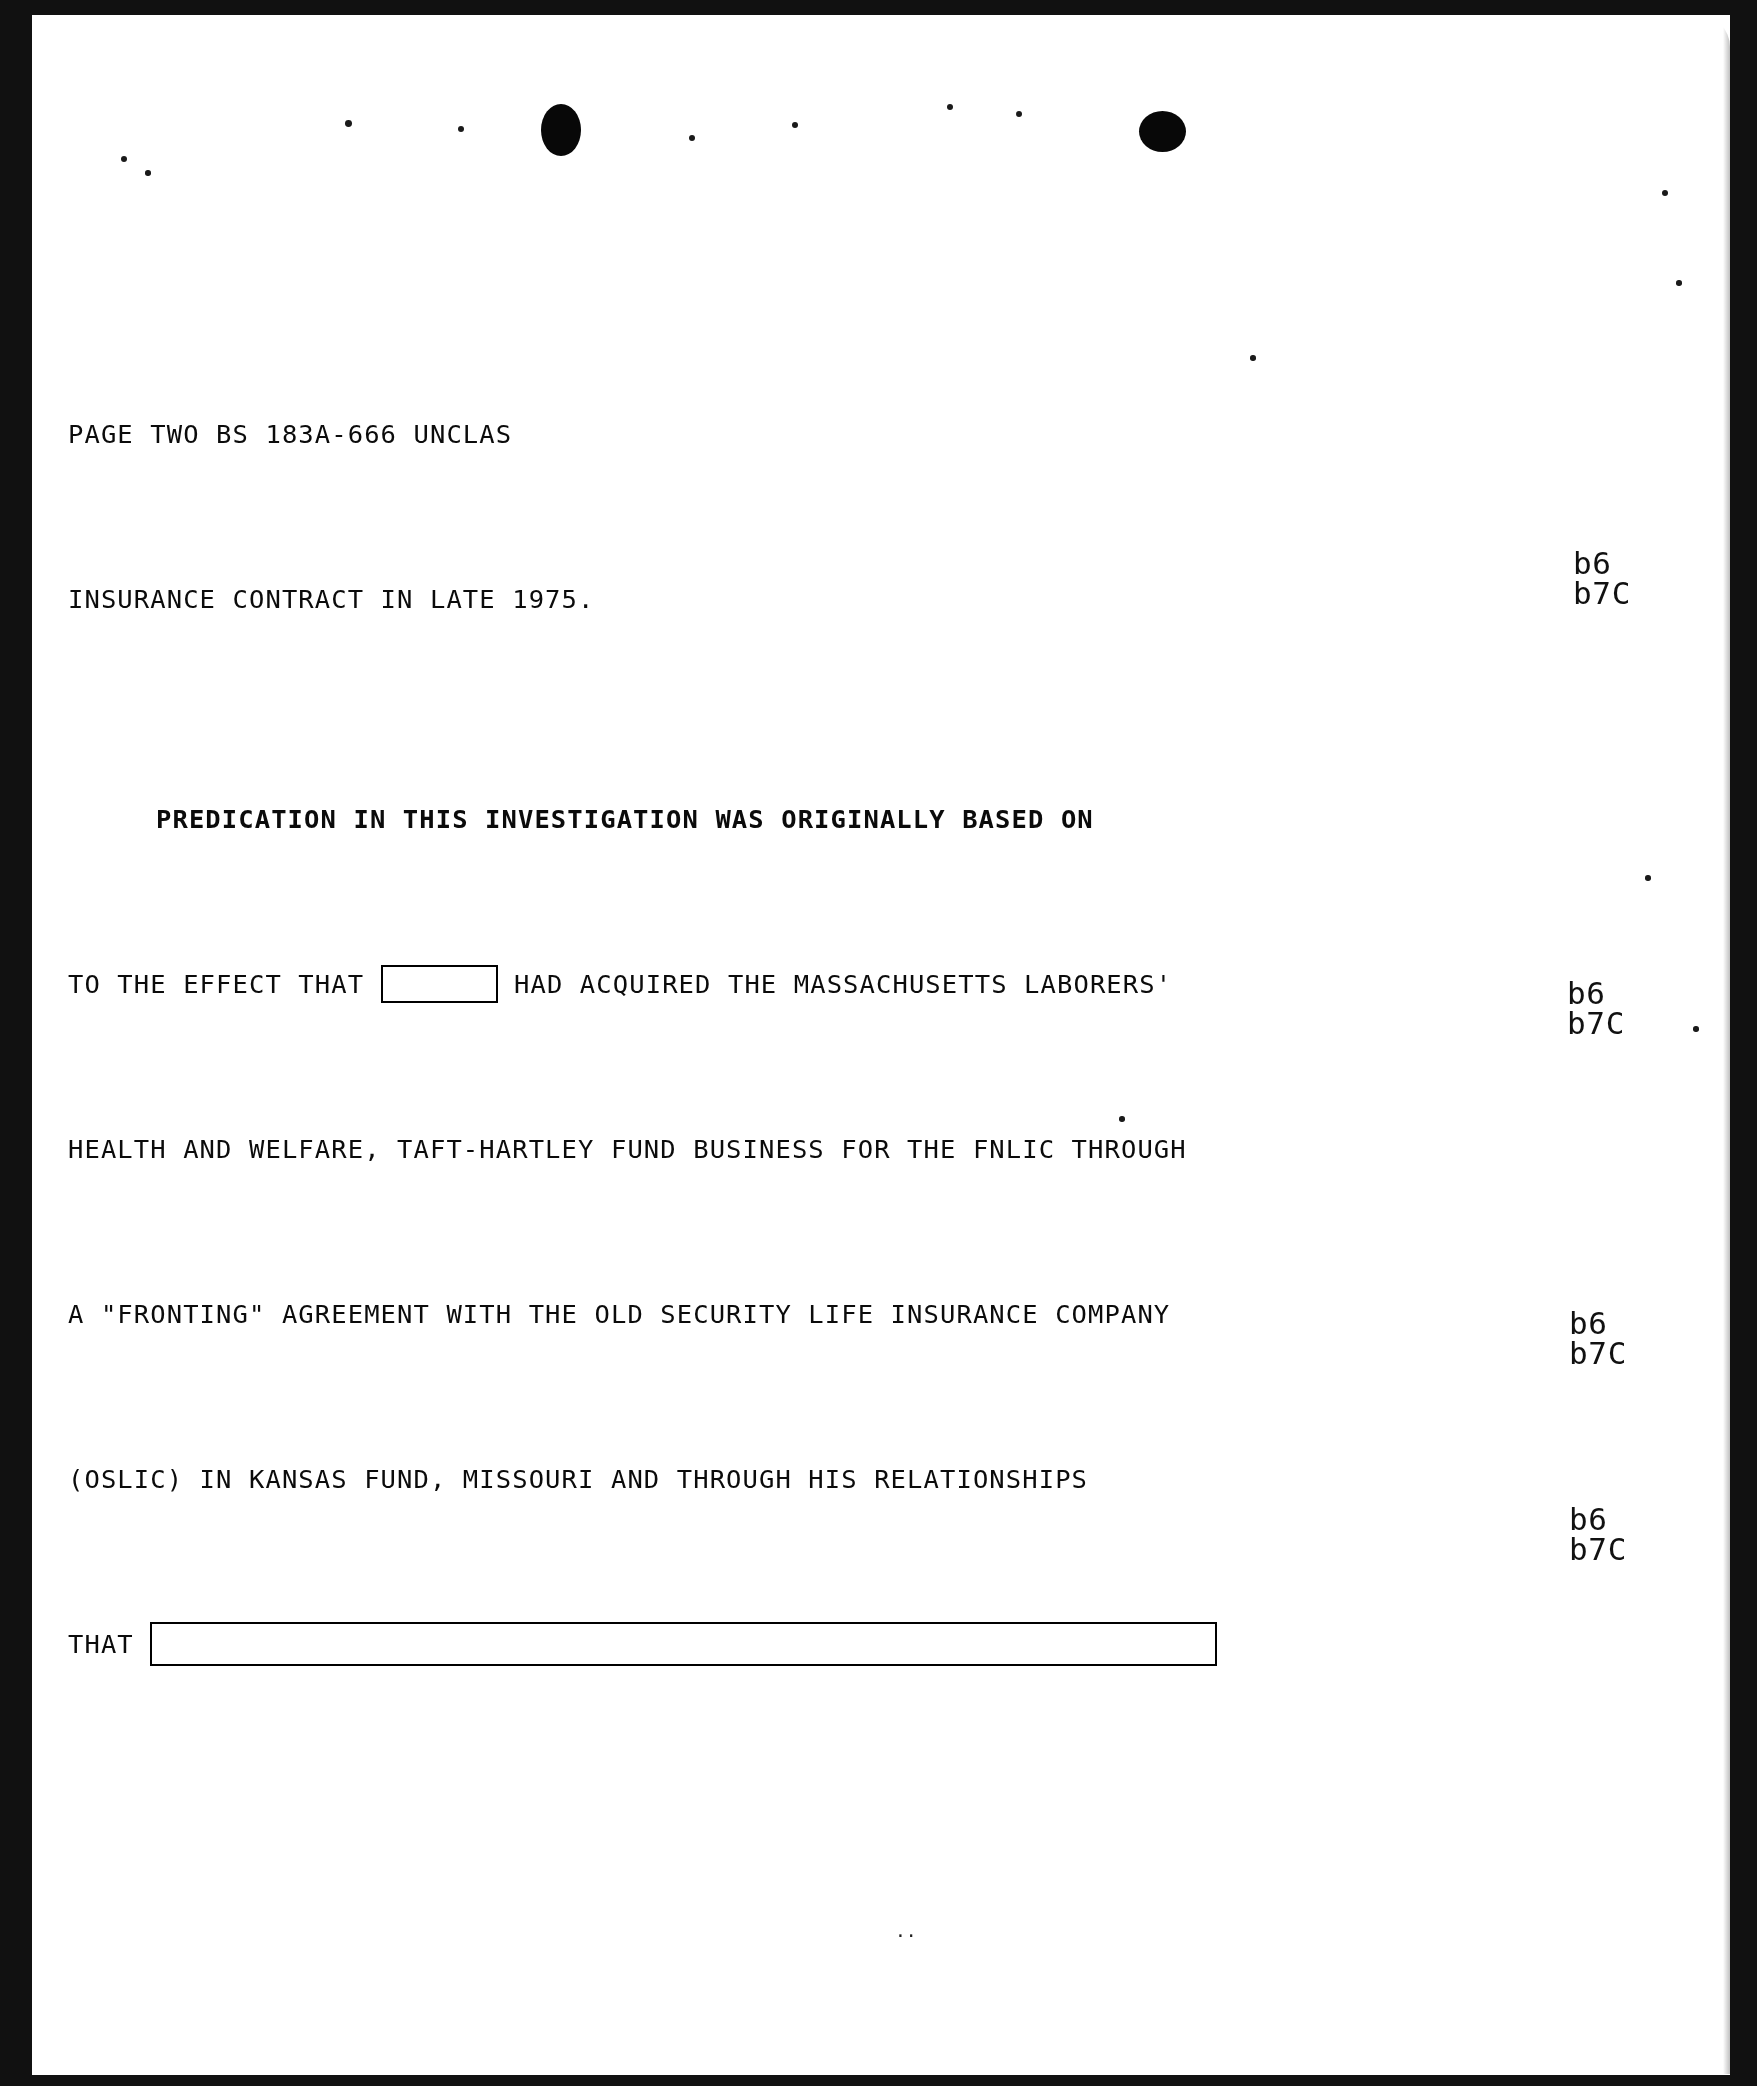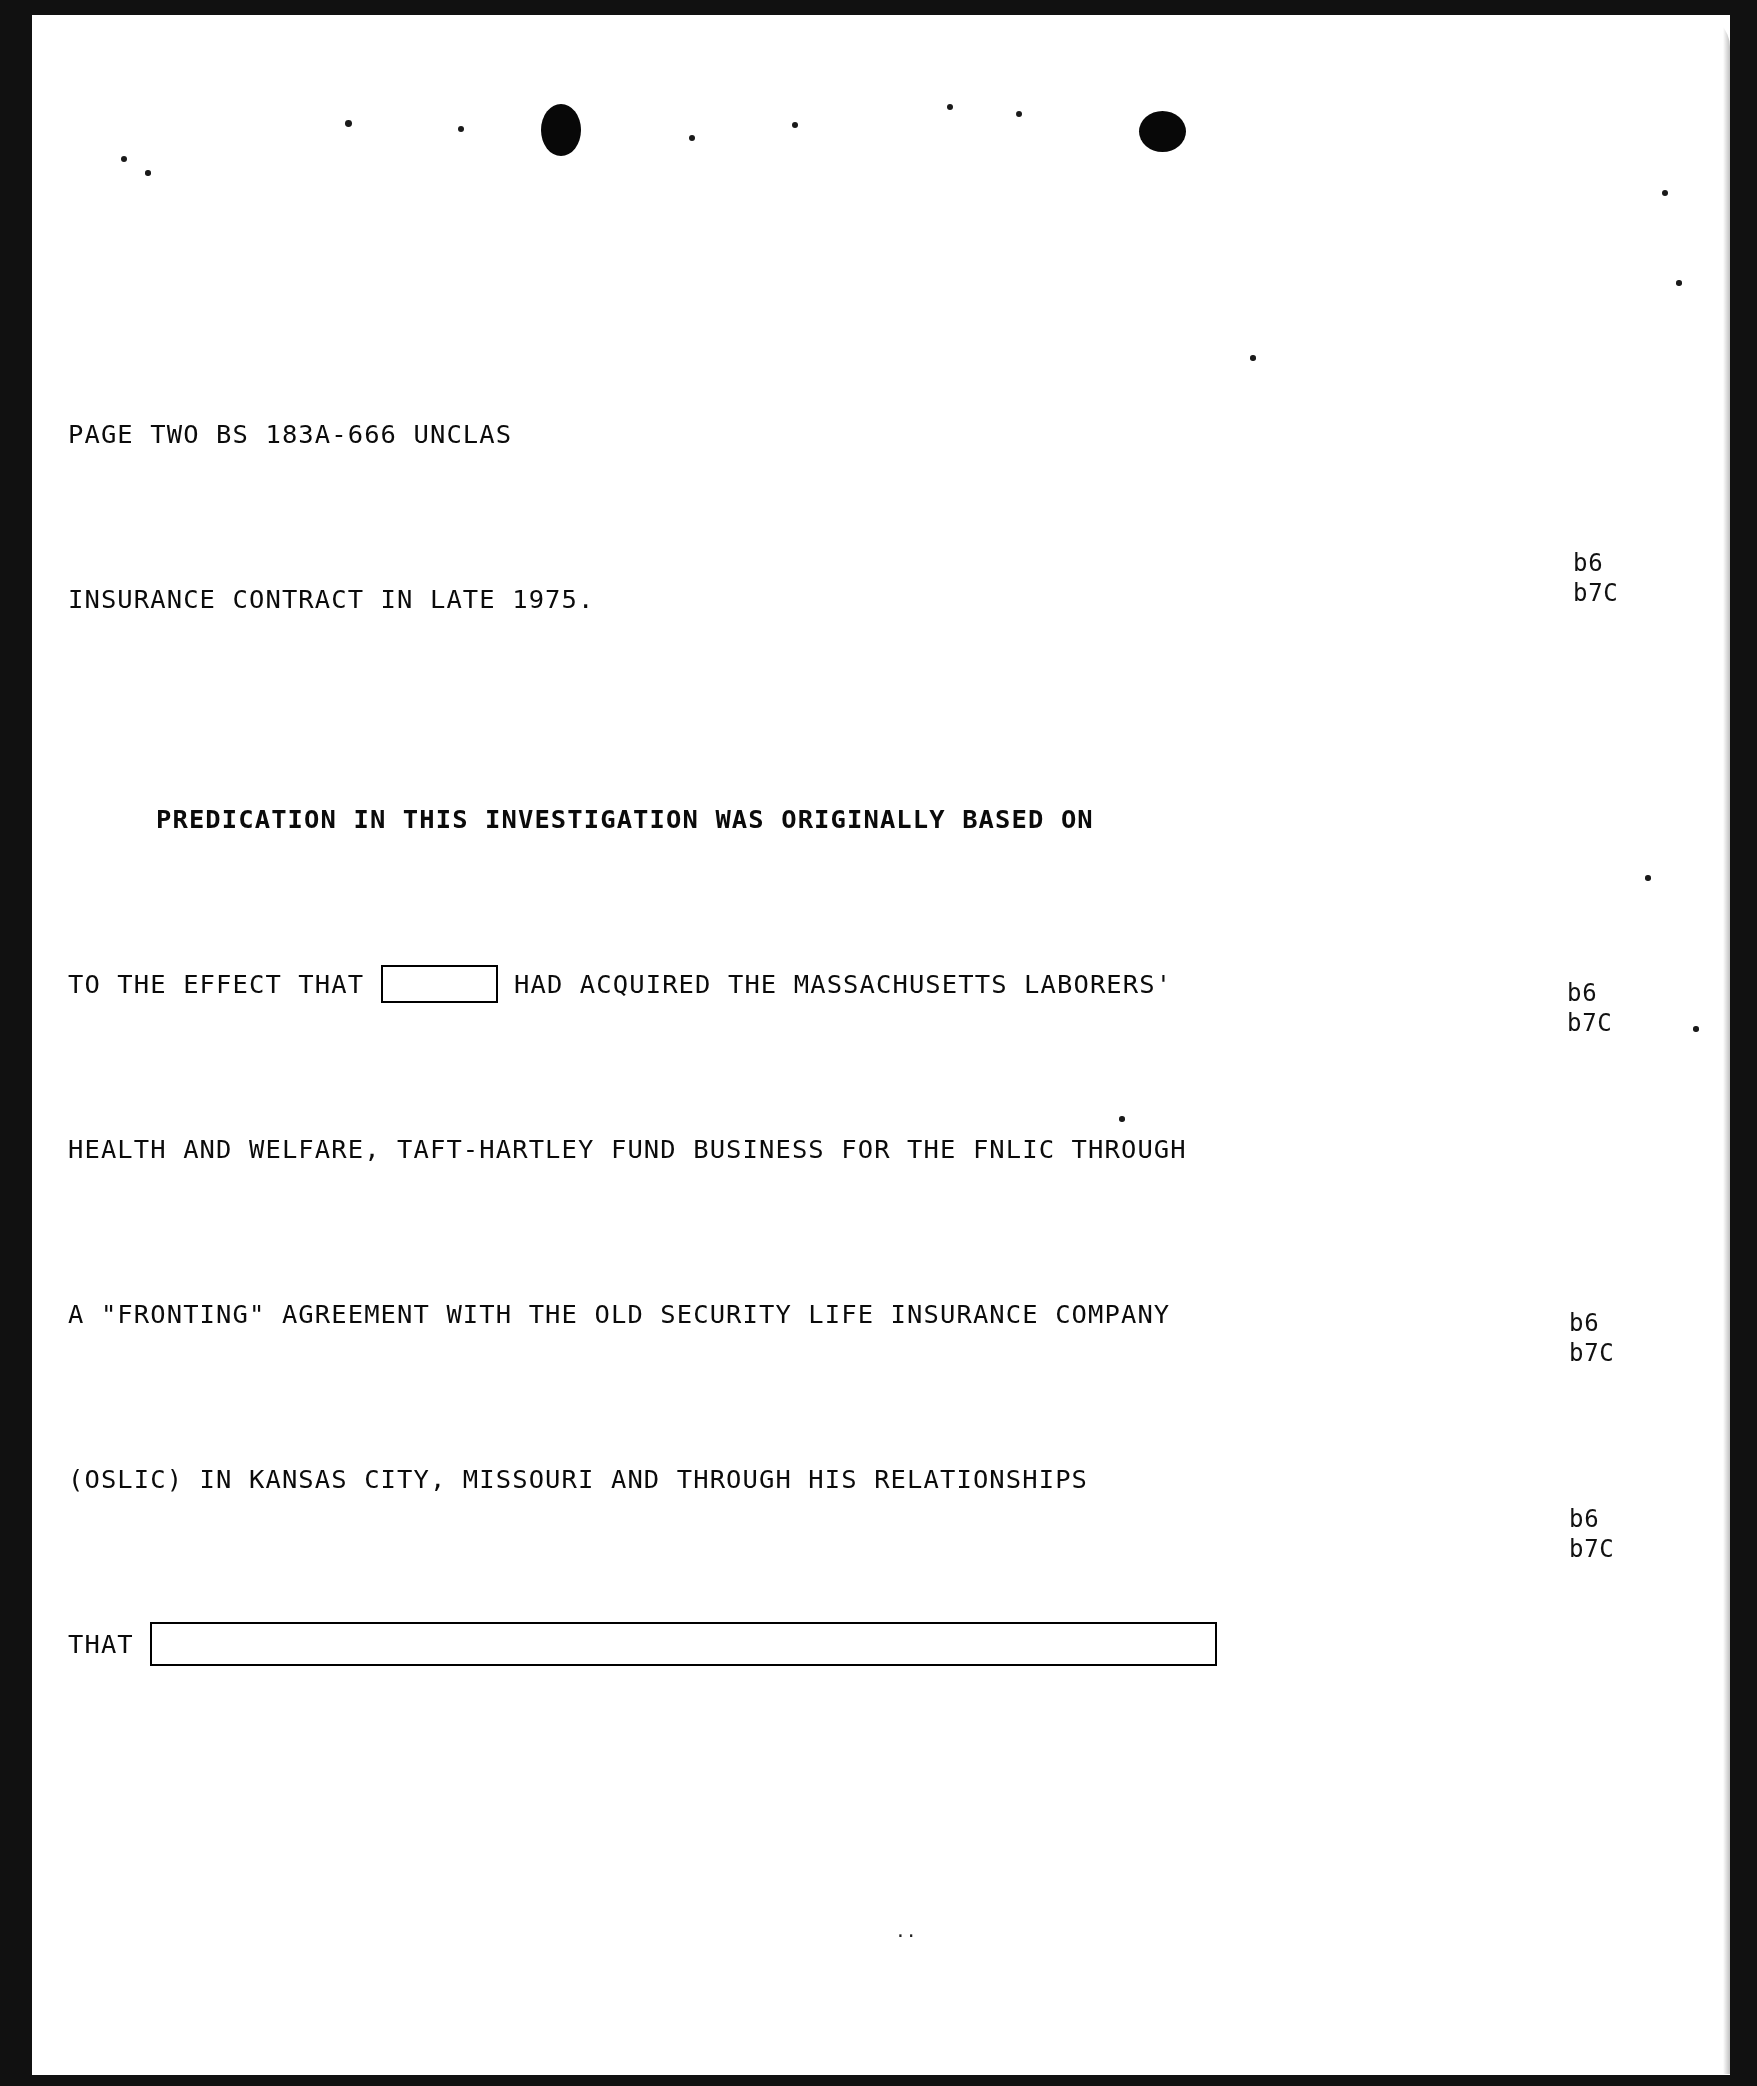--- a/index.html
+++ b/index.html
@@ -86,21 +86,21 @@
     top: -2.1px;
   }
   .r-w1 { width: 155px; height: 34px; }
   .r-w2 { width: 113px; height: 34px; }
   .r-w3 { width: 1063px; height: 40px; }
 
   
   .marker {
     position: absolute;
     font-family: "DejaVu Sans Mono", monospace;
-    font-size: 24px;
+    font-size: 31px;
     color: #111;
     line-height: 30px;
     letter-spacing: 0.7px;
   }
   .m1 { left: 1541px; top: 533px; }
   .m2 { left: 1535px; top: 963px; }
   .m3 { left: 1537px; top: 1293px; }
   .m4 { left: 1537px; top: 1489px; }
 
   
@@ -158,21 +158,21 @@
 
     <div class="doc-text">
 
       <div class="line"><span>PAGE TWO BS 183A-666 UNCLAS</span></div>
       <div class="line"><span>INSURANCE CONTRACT IN LATE 1975.</span></div>
 
       <div class="line indent"><span>PREDICATION IN THIS INVESTIGATION WAS ORIGINALLY BASED ON</span></div>
       <div class="line"><span>TO THE EFFECT THAT</span> <span class="redact r-w2"></span> <span>HAD ACQUIRED THE MASSACHUSETTS LABORERS'</span></div>
       <div class="line"><span>HEALTH AND WELFARE, TAFT-HARTLEY FUND BUSINESS FOR THE FNLIC THROUGH</span></div>
       <div class="line"><span>A "FRONTING" AGREEMENT WITH THE OLD SECURITY LIFE INSURANCE COMPANY</span></div>
-      <div class="line"><span>(OSLIC) IN KANSAS CITY, MISSOURI AND THROUGH HIS RELATIONSHIPS</span></div>
+      <div class="line"><span>(OSLIC) IN KANSAS FUND, MISSOURI AND THROUGH HIS RELATIONSHIPS</span></div>
       <div class="line"><span>THAT</span> <span class="redact r-w3"></span></div>
       
       
       
       
       
 
       
       
       

